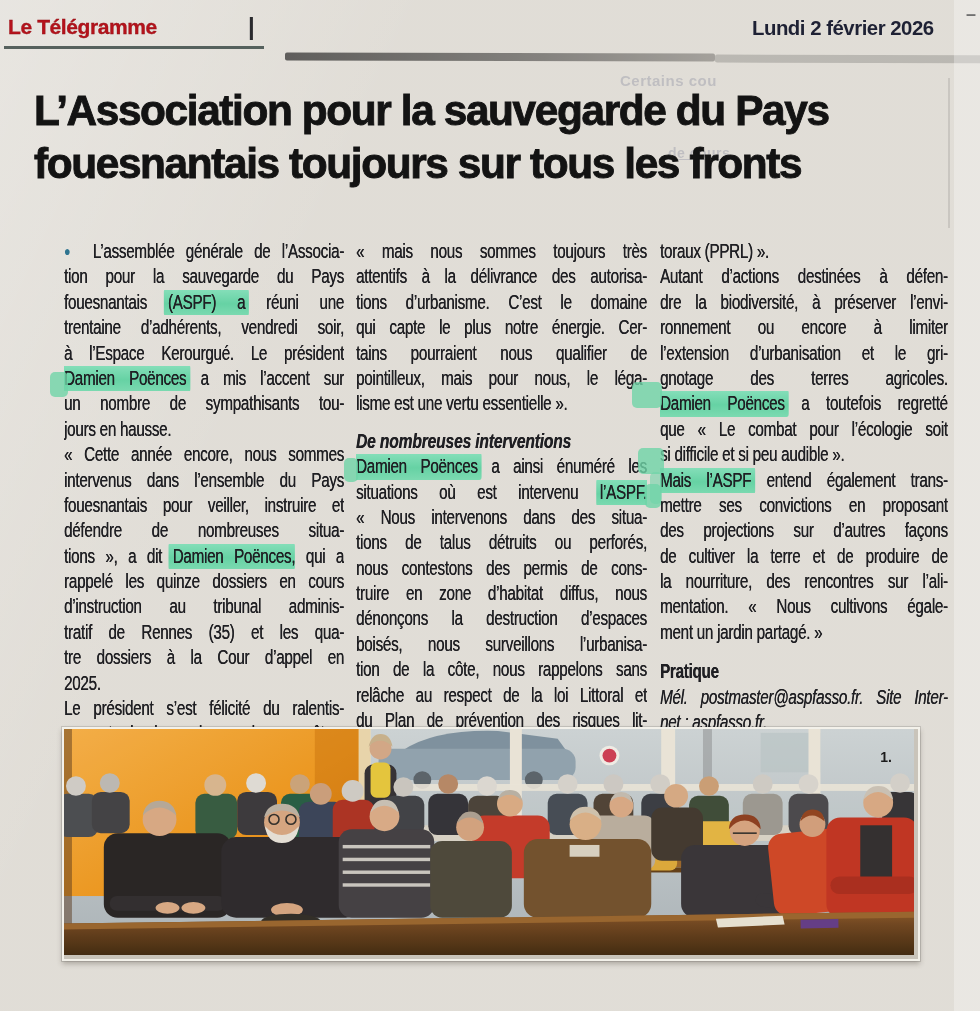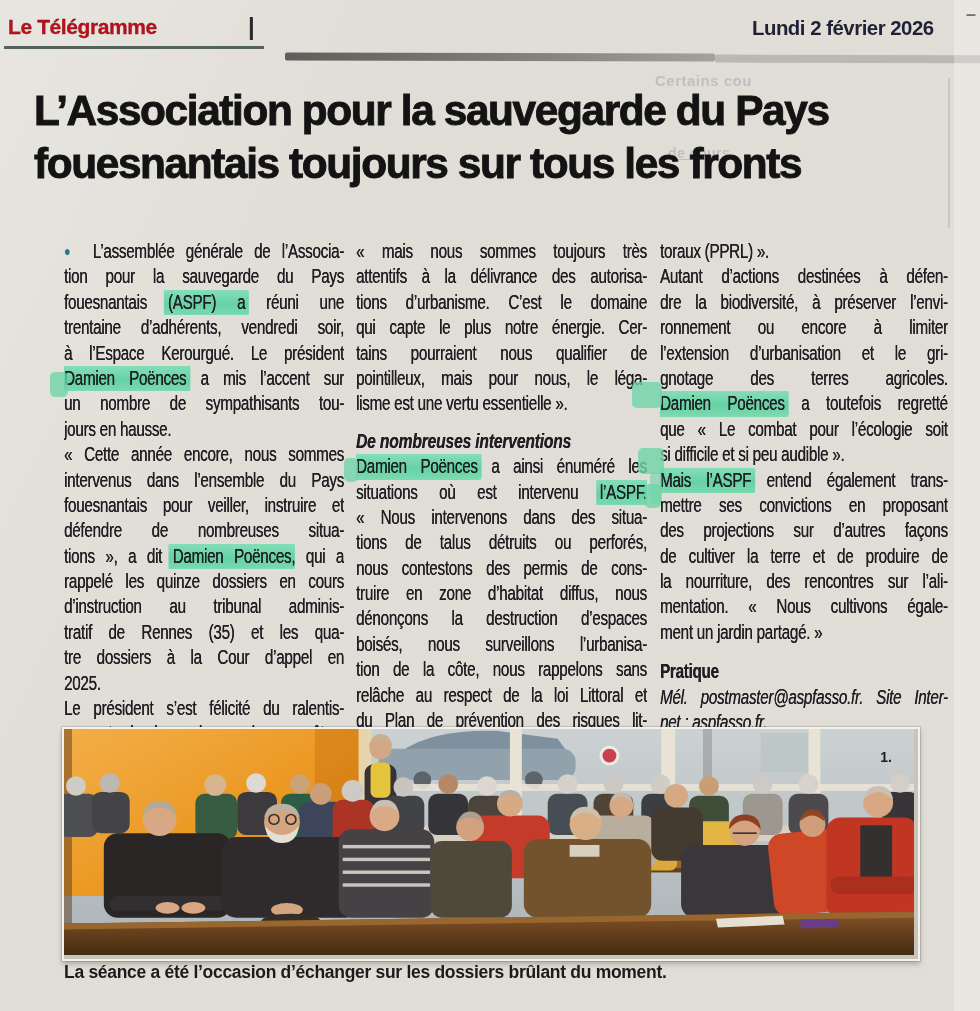--- a/index.html
+++ b/index.html
@@ -46,21 +46,21 @@
   }
   .crease{
     position:absolute; left:948px; top:78px; width:2px; height:150px;
     background:rgba(0,0,0,.10);
   }
   
   .ghost{
     position:absolute; font-weight:bold; color:rgba(60,72,112,.20);
     filter:blur(.6px); letter-spacing:.5px;
   }
-  .g1{ left:620px; top:72px; font-size:15px;margin-left:35px; }
+  .g1{ left:620px; top:72px; font-size:15px; }
   .g2{ left:668px; top:145px; font-size:14px;text-decoration:underline; }
   
   .headline{
     position:absolute; left:34px; top:84px; margin:0; width:930px;
     font-size:43px; line-height:53px; font-weight:bold;
     letter-spacing:-1.4px; color:#131313;
     -webkit-text-stroke:.9px #131313;
     transform:scaleX(.985); transform-origin:left top;
   }
   
@@ -416,14 +416,13 @@
         <polygon points="0,198 854,186 854,192 0,204" fill="#96642f"></polygon>
         <polygon points="655,193 722,190 724,199 657,202" fill="#e8e6da"></polygon>
         <rect x="740" y="194" width="38" height="9" fill="#5f3a8c" transform="rotate(-1 740 194)"></rect>
       </g>
 
       <rect width="854" height="230" fill="#c98a3a" opacity=".06"></rect>
     </svg>
     <span class="photo-mark">1.</span>
   </div>
 
-  <div class="caption">La séance a été l’occasion d’échanger sur les dossiers brûlant du moment.</div>
 </div>
 
 </body></html>

